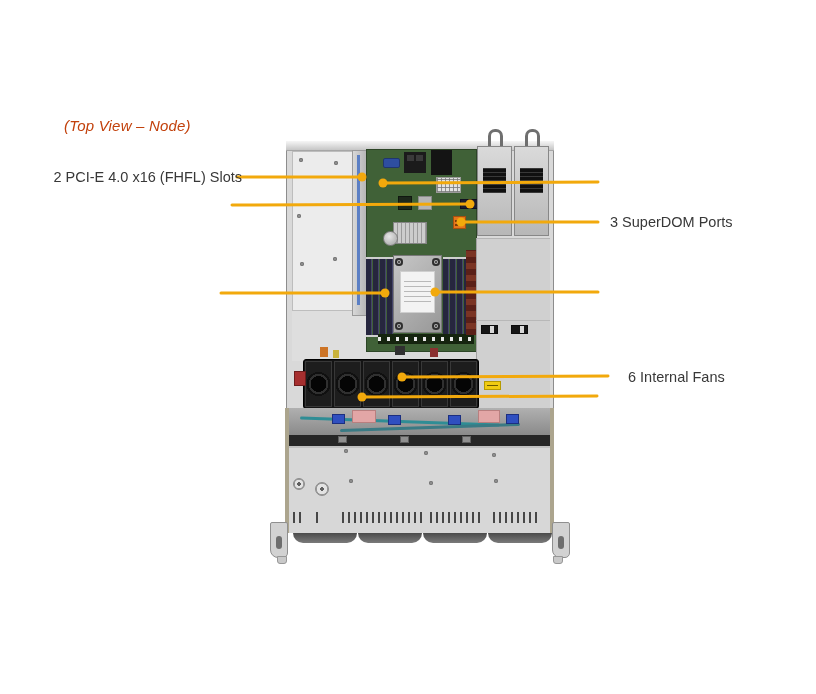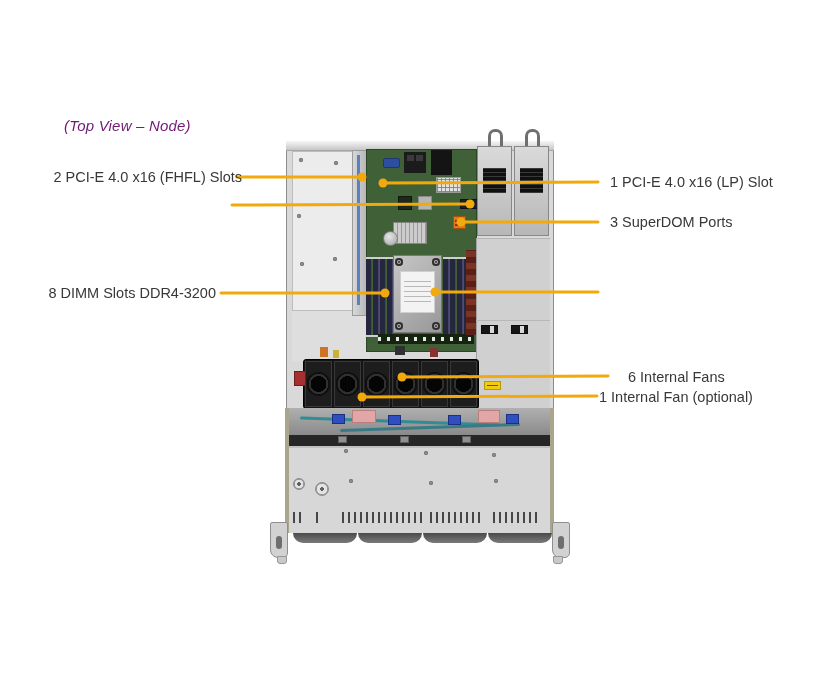--- a/index.html
+++ b/index.html
@@ -2,21 +2,21 @@
 <html style="--accent: #F2A90C; --label-text: #383838;"><head>
 <meta charset="utf-8">
 <style>
   html,body{margin:0;padding:0;background:#ffffff;}
   #stage{
     position:relative;width:816px;height:694px;background:#ffffff;overflow:hidden;
     font-family:"Liberation Sans","DejaVu Sans",sans-serif;color:var(--label-text,#383838);
   }
   .abs{position:absolute;}
   
-  .diagram-title{font-style:italic;font-size:15px;color:#701a75;letter-spacing:.2px;}
+  .diagram-title{font-style:italic;font-size:15px;color:#c2410c;letter-spacing:.2px;}
   .label{font-size:14.5px;line-height:17px;color:var(--label-text,#383838);white-space:nowrap;}
   .label.right-align{text-align:right;}
   .label-cpu{text-align:center;line-height:20px;white-space:nowrap;}
   .label-cpu sup{font-size:9px;line-height:0;}
   
   .callouts{position:absolute;left:0;top:0;pointer-events:none;}
   .callouts line{stroke:var(--accent,#F2A90C);stroke-width:3;stroke-linecap:round;}
   .callouts circle{fill:var(--accent,#F2A90C);}
   
   .chassis{left:286px;top:141px;width:268px;height:392px;background:#d9d9d9;border:1px solid #8d8d8d;box-sizing:border-box;}
@@ -211,19 +211,16 @@
     <circle cx="461" cy="222" r="4.5"></circle>
     <line x1="435" y1="292" x2="598" y2="292"></line>
     <circle cx="435" cy="292" r="4.5"></circle>
     <line x1="402" y1="377" x2="608" y2="376"></line>
     <circle cx="402" cy="377" r="4.5"></circle>
     <line x1="362" y1="397" x2="597" y2="396"></line>
     <circle cx="362" cy="397" r="4.5"></circle>
   </svg>
 
   <div class="abs label right-align" style="left:40px;top:169px;width:202px;">2 PCI-E 4.0 x16 (FHFL) Slots</div>
-  <div class="abs label right-align" style="left:30px;top:285px;width:186px;">8 DIMM Slots DDR4-3200</div>
-  <div class="abs label" style="left:610px;top:174px;">1 PCI-E 4.0 x16 (LP) Slot</div>
   <div class="abs label" style="left:610px;top:214px;">3 SuperDOM Ports</div>
   <div class="abs label" style="left:628px;top:369px;">6 Internal Fans</div>
-  <div class="abs label" style="left:599px;top:389px;">1 Internal Fan (optional)</div>
 
 </div>
 
 </body></html>

